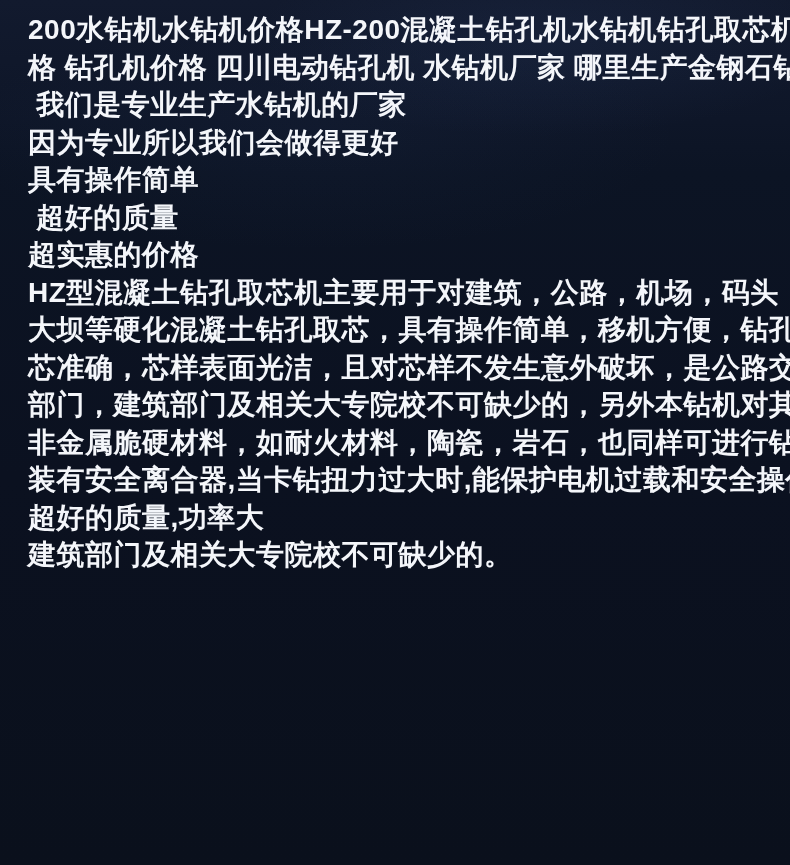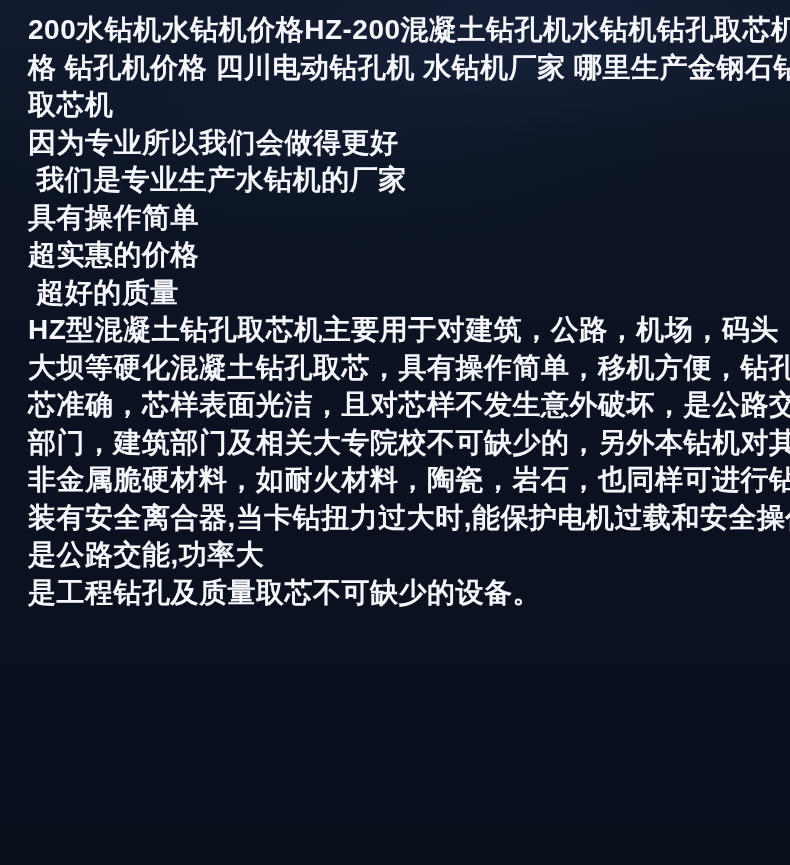--- a/index.html
+++ b/index.html
@@ -31,27 +31,26 @@
     letter-spacing: 0.5px;
     text-rendering: optimizeLegibility;
   }
 </style>
 </head>
 <body>
 
 <div class="page">
   <div class="text-line">200水钻机水钻机价格HZ-200混凝土钻孔机水钻机钻孔取芯机价</div>
   <div class="text-line">格 钻孔机价格 四川电动钻孔机 水钻机厂家 哪里生产金钢石钻孔</div>
-  <div class="text-line">取芯机</div>
+  <div class="text-line"> 我们是专业生产水钻机的厂家</div>
   <div class="text-line">因为专业所以我们会做得更好</div>
-  <div class="text-line"> 我们是专业生产水钻机的厂家</div>
   <div class="text-line">具有操作简单</div>
+  <div class="text-line"> 超好的质量</div>
   <div class="text-line">超实惠的价格</div>
-  <div class="text-line"> 超好的质量</div>
   <div class="text-line">HZ型混凝土钻孔取芯机主要用于对建筑，公路，机场，码头，</div>
   <div class="text-line">大坝等硬化混凝土钻孔取芯，具有操作简单，移机方便，钻孔取</div>
   <div class="text-line">芯准确，芯样表面光洁，且对芯样不发生意外破坏，是公路交能</div>
   <div class="text-line">部门，建筑部门及相关大专院校不可缺少的，另外本钻机对其它</div>
   <div class="text-line">非金属脆硬材料，如耐火材料，陶瓷，岩石，也同样可进行钻孔</div>
   <div class="text-line">装有安全离合器,当卡钻扭力过大时,能保护电机过载和安全操作</div>
-  <div class="text-line">是公路交能,功率大</div>
-  <div class="text-line">是工程钻孔及质量取芯不可缺少的设备。</div>
+  <div class="text-line">超好的质量,功率大</div>
+  <div class="text-line">建筑部门及相关大专院校不可缺少的。</div>
 </div>
 
 </body></html>

